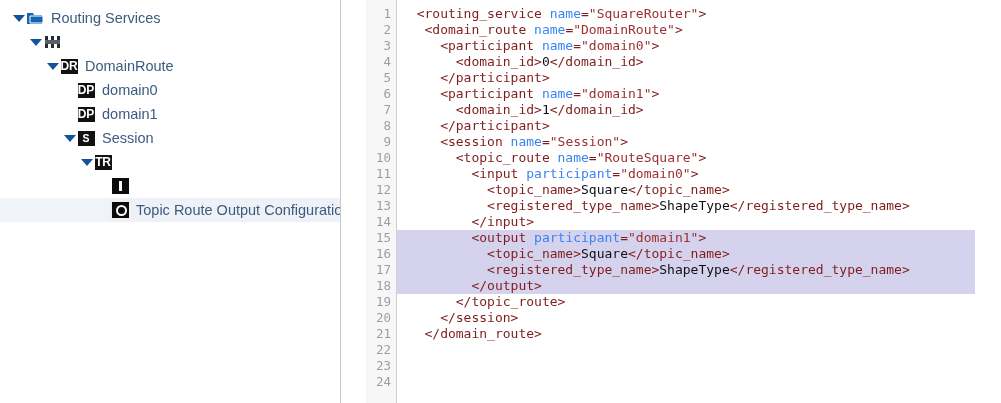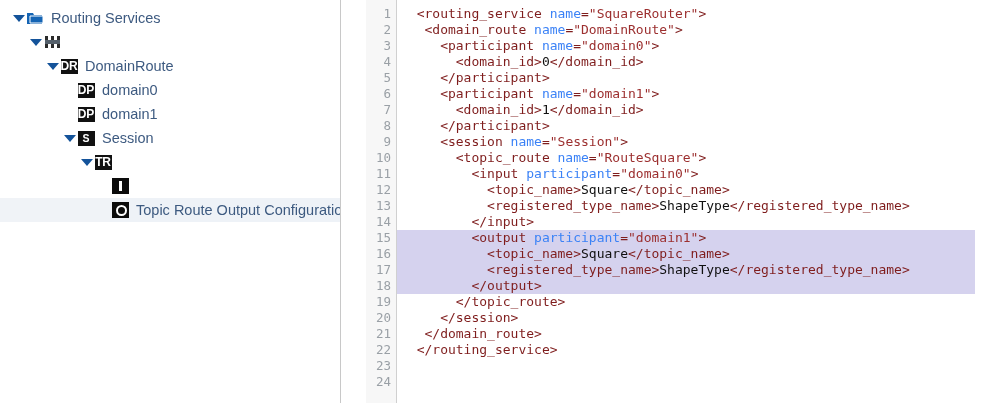--- a/index.html
+++ b/index.html
@@ -320,19 +320,19 @@
         <div class="code-line"><span class="tx">           </span><span class="tg">&lt;topic_name&gt;</span><span class="tx">Square</span><span class="tg">&lt;/topic_name&gt;</span></div>
         <div class="code-line"><span class="tx">           </span><span class="tg">&lt;registered_type_name&gt;</span><span class="tx">ShapeType</span><span class="tg">&lt;/registered_type_name&gt;</span></div>
         <div class="code-line"><span class="tx">         </span><span class="tg">&lt;/input&gt;</span></div>
         <div class="code-line hl"><span class="tx">         </span><span class="tg">&lt;output </span><span class="at">participant</span><span class="tg">=</span><span class="va">"domain1"</span><span class="tg">&gt;</span></div>
         <div class="code-line hl"><span class="tx">           </span><span class="tg">&lt;topic_name&gt;</span><span class="tx">Square</span><span class="tg">&lt;/topic_name&gt;</span></div>
         <div class="code-line hl"><span class="tx">           </span><span class="tg">&lt;registered_type_name&gt;</span><span class="tx">ShapeType</span><span class="tg">&lt;/registered_type_name&gt;</span></div>
         <div class="code-line hl"><span class="tx">         </span><span class="tg">&lt;/output&gt;</span></div>
         <div class="code-line"><span class="tx">       </span><span class="tg">&lt;/topic_route&gt;</span></div>
         <div class="code-line"><span class="tx">     </span><span class="tg">&lt;/session&gt;</span></div>
         <div class="code-line"><span class="tx">   </span><span class="tg">&lt;/domain_route&gt;</span></div>
-        <div class="code-line"><span class="tx">  </span><span class="tg">&lt;/routing_service&gt;</span></div>
+        <div class="code-line"><span class="tx">  </span></div>
         <div class="code-line"><span class="tx"> </span></div>
         <div class="code-line"><span class="tx"> </span></div>
       </div>
   </div>
 
 </div>
 
 </body></html>

